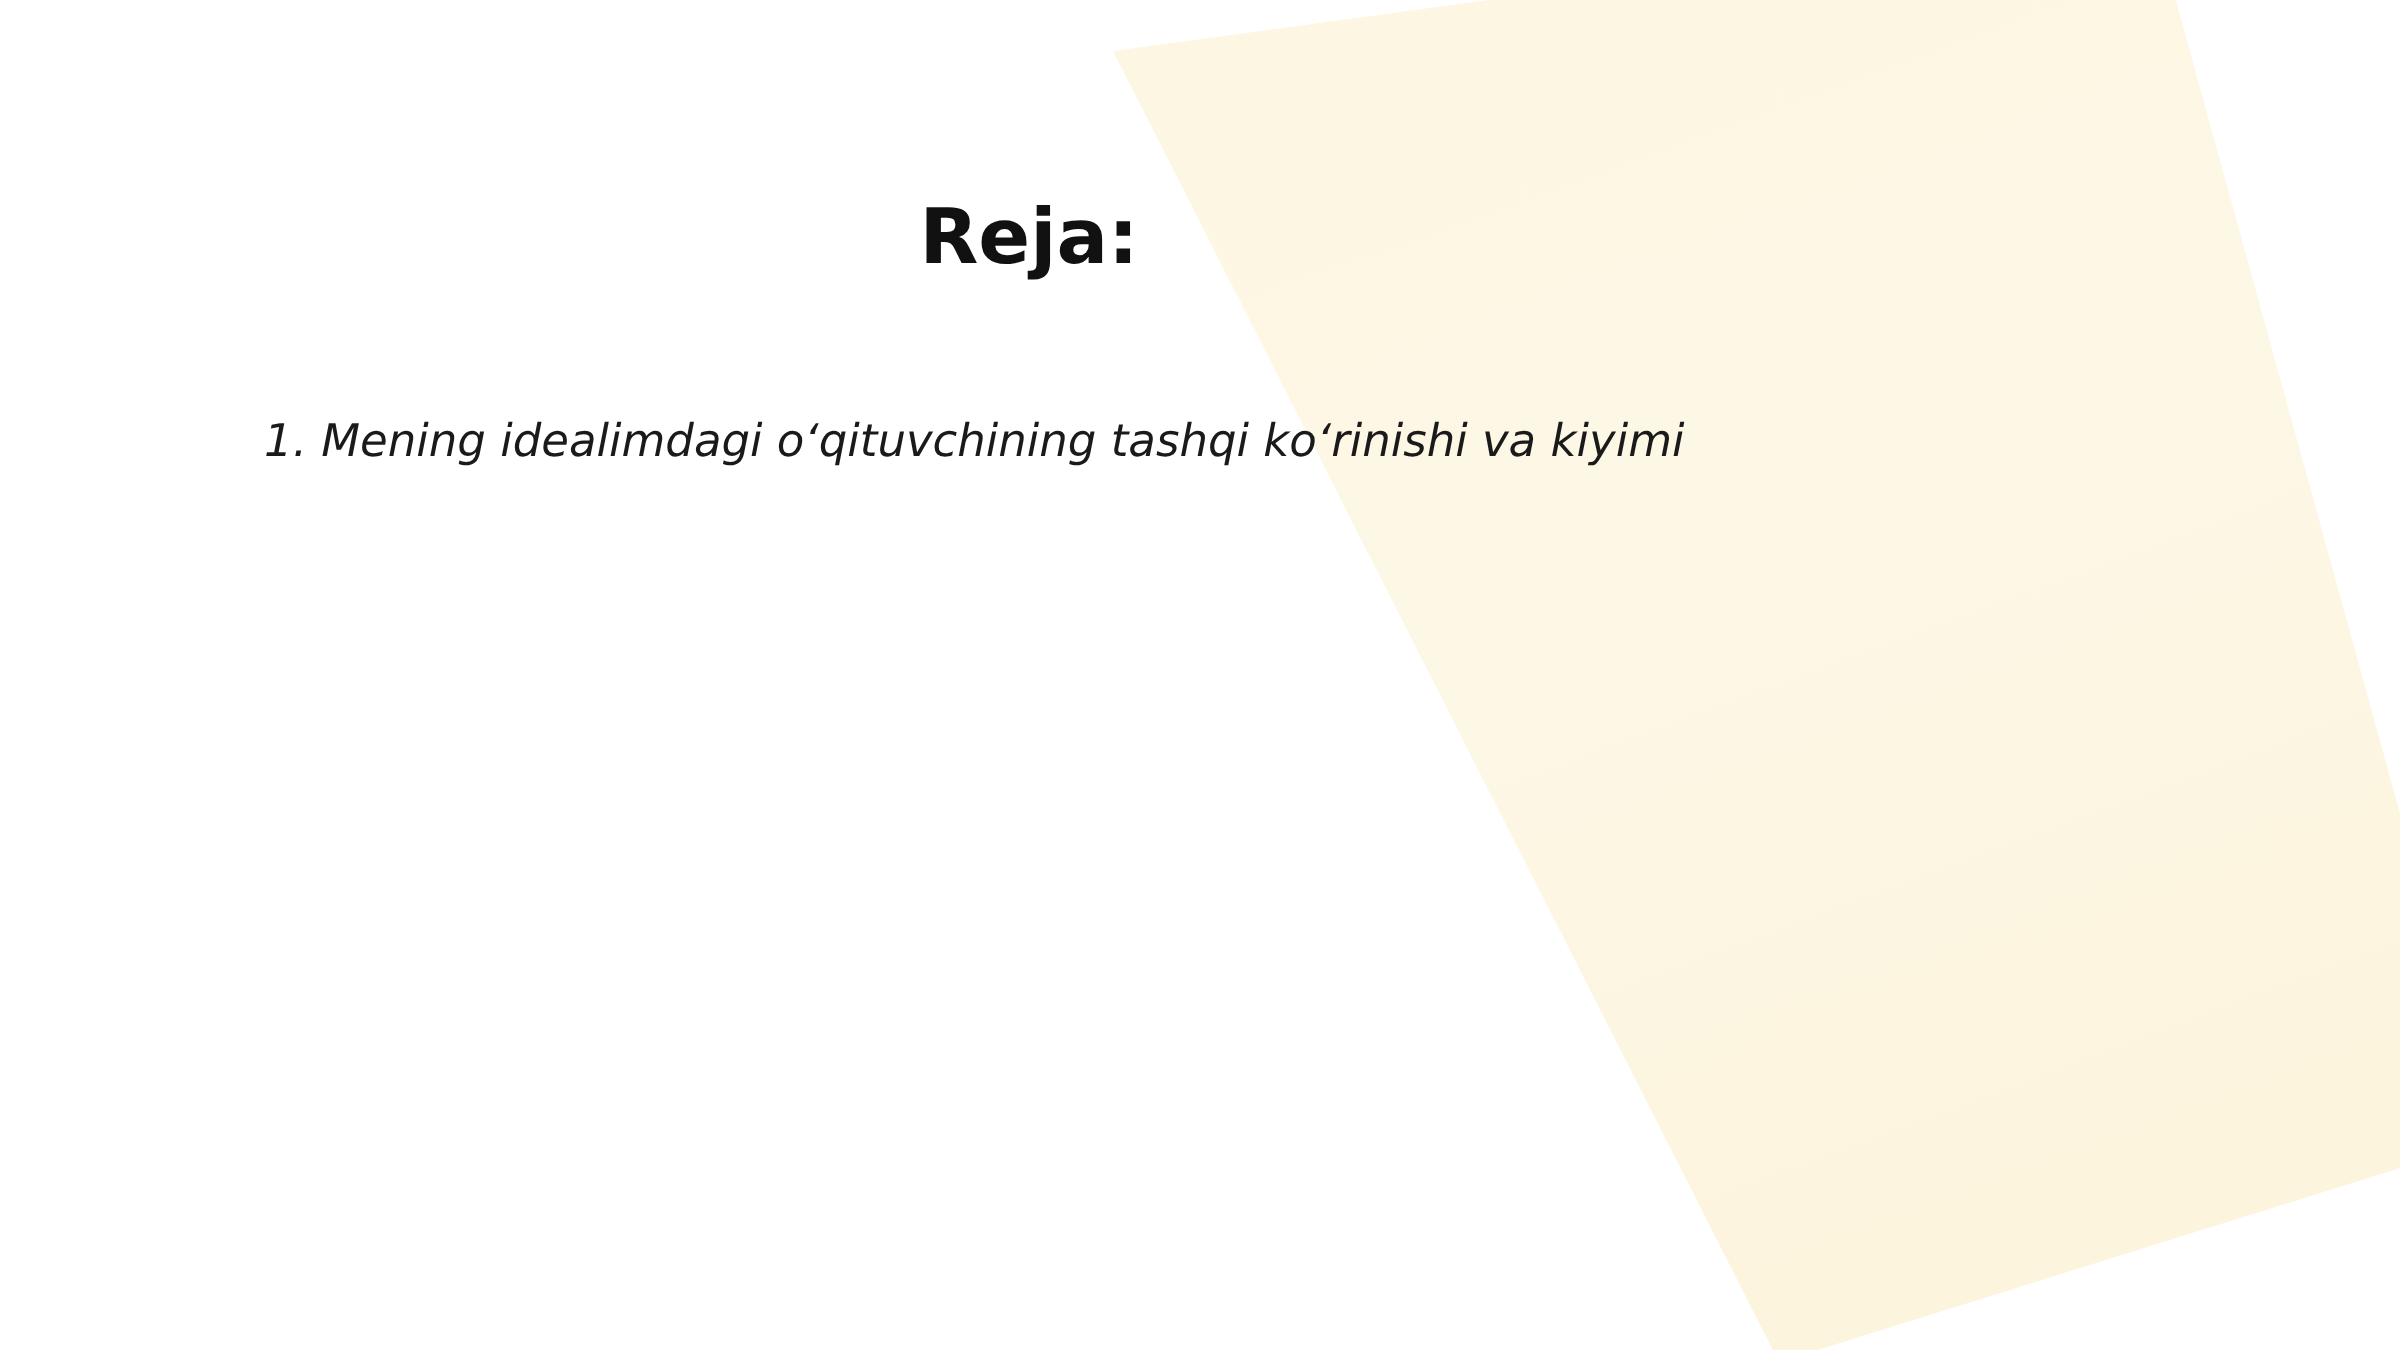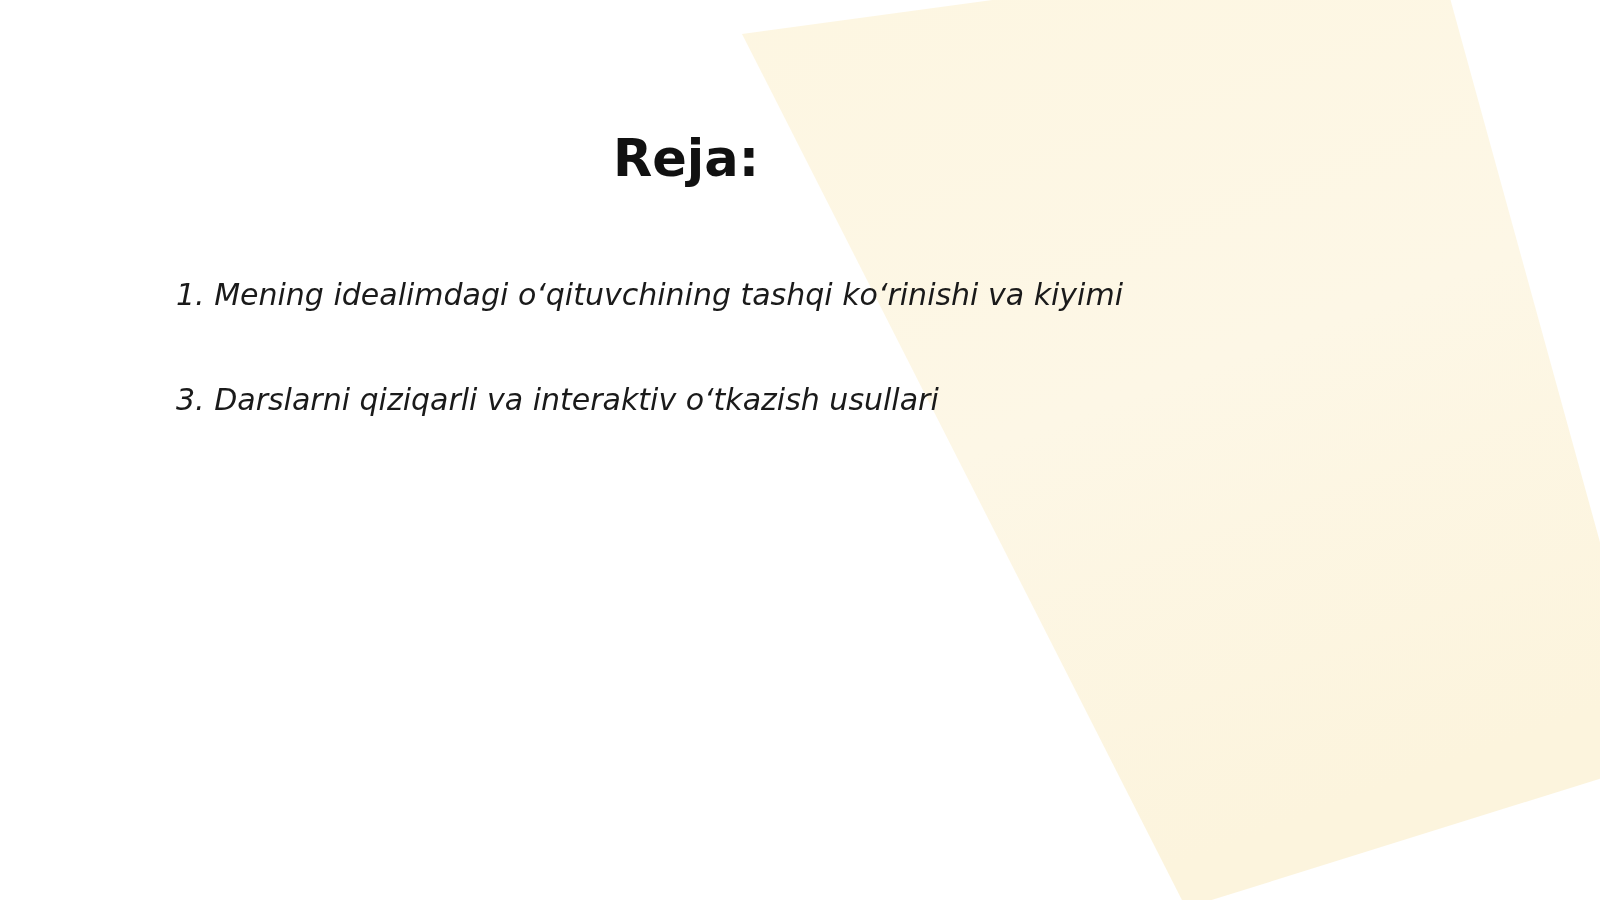--- a/index.html
+++ b/index.html
@@ -82,17 +82,16 @@
     </defs>
     <polygon points="742,34 1434,-60 1660,760 1186,908" fill="url(#creamgrad)"></polygon>
   </svg>
 
   <div id="content">
 
     <div id="slide-title">Reja:</div>
 
     <ul id="plan-list">
       <li>1. Mening idealimdagi o‘qituvchining tashqi ko‘rinishi va kiyimi</li>
-      <li>3. Darslarni qiziqarli va interaktiv o‘tkazish usullari</li>
     </ul>
 
   </div>
 </div>
 
 </body></html>

